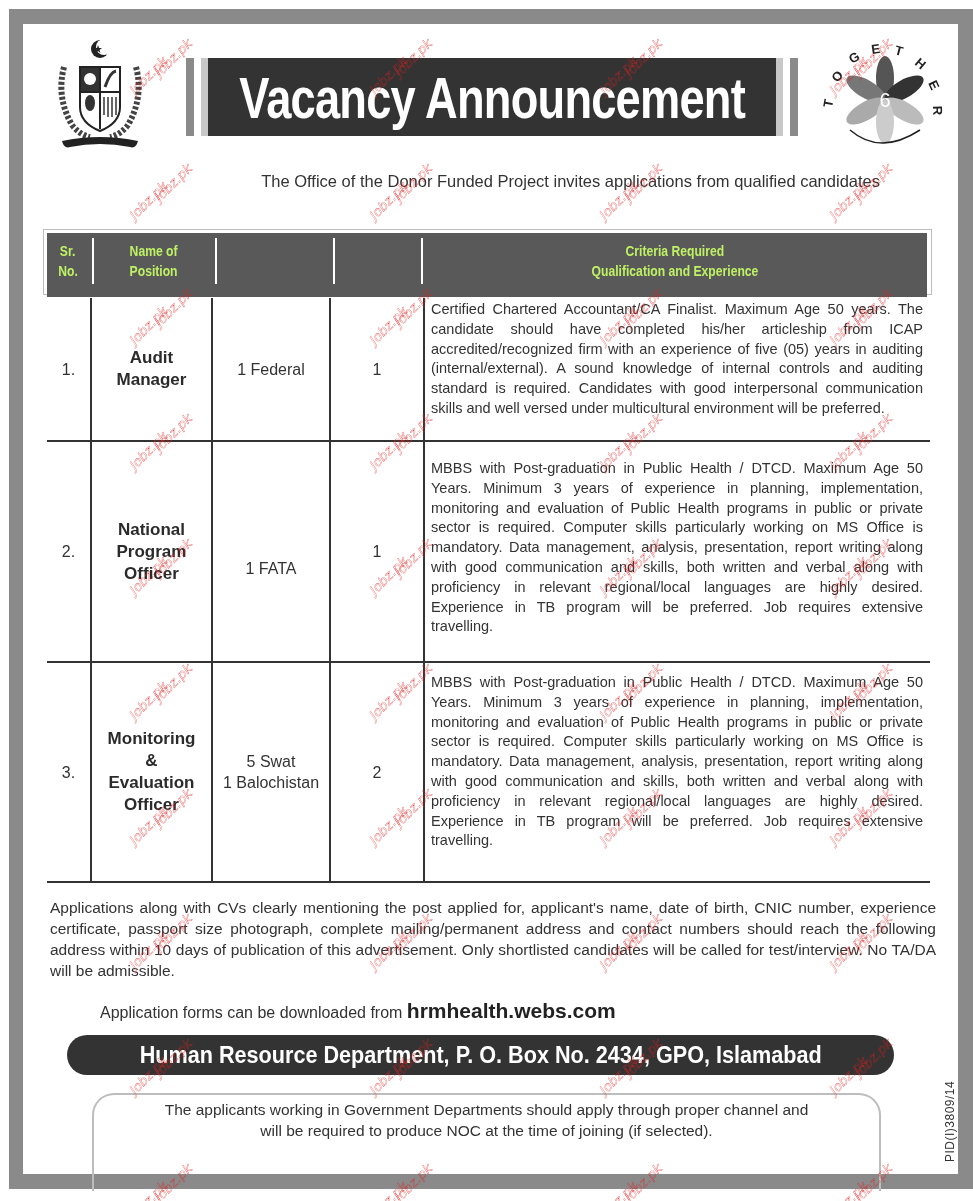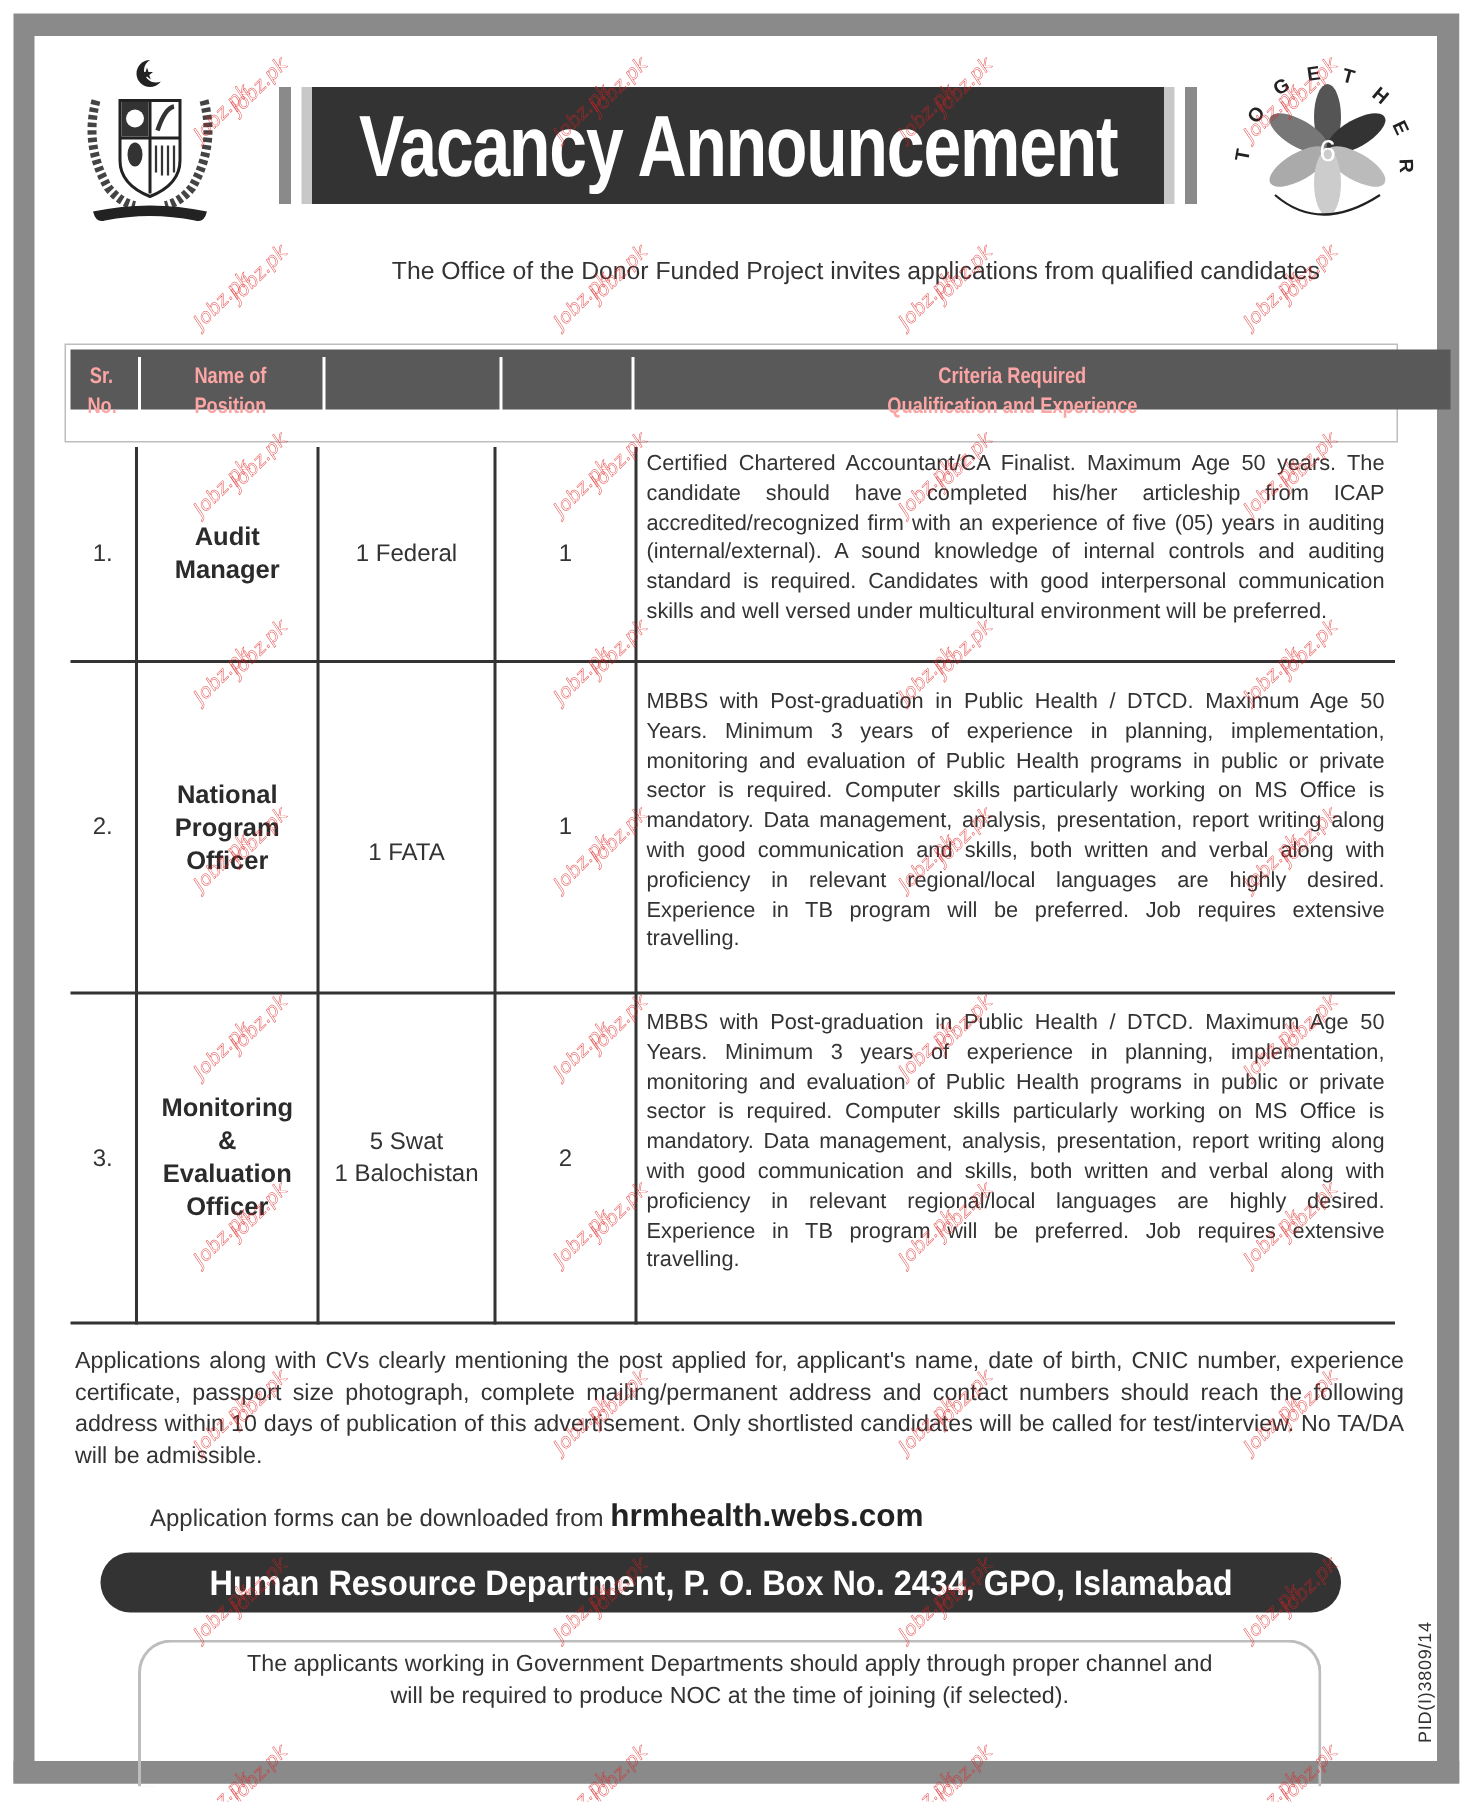--- a/index.html
+++ b/index.html
@@ -11,21 +11,21 @@
     .title-bar-left1 { position: absolute; left: 186px; top: 58px; width: 8px; height: 78px; background: #8a8a8a; }
     .title-bar-left2 { position: absolute; left: 201px; top: 58px; width: 7px; height: 78px; background: #c8c8c8; }
     .title-box { position: absolute; left: 208px; top: 58px; width: 568px; height: 78px; background: #333333; color: #ffffff; font-family: "Liberation Sans", sans-serif; font-weight: bold; font-size: 58px; letter-spacing: -1px; display: flex; align-items: center; justify-content: center; transform-origin: center; }
     .title-box span { display: inline-block; transform: scaleX(0.78); white-space: nowrap; }
     .title-bar-right1 { position: absolute; left: 776px; top: 58px; width: 7px; height: 78px; background: #c8c8c8; }
     .title-bar-right2 { position: absolute; left: 790px; top: 58px; width: 8px; height: 78px; background: #8a8a8a; }
     .together-logo { position: absolute; left: 820px; top: 38px; width: 125px; height: 125px; }
     .intro { position: absolute; left: 100px; top: 171px; width: 780px; text-align: right; font-size: 16.5px; line-height: 21px; color: #333; }
     
     .table-head-outer { position: absolute; left: 43px; top: 229px; width: 887px; height: 64px; border: 1px solid #bdbdbd; background: #fff; }
-    .table-head { position: absolute; left: 47px; top: 233px; width: 880px; height: 40px; background: #595959; color: #fca5a5; font-weight: bold; font-size: 15px; line-height: 20px; padding-left: 40px; }
+    .table-head { position: absolute; left: 47px; top: 233px; width: 880px; height: 64px; background: #595959; color: #bef264; font-weight: bold; font-size: 15px; line-height: 20px; }
     .th { position: absolute; top: 0; height: 56px; display: flex; align-items: center; justify-content: center; text-align: center; }
     .th span { display: inline-block; transform: scaleX(0.9); }
     .th-sep { position: absolute; top: 5px; width: 2px; height: 46px; background: #ffffff; }
     .row-line { position: absolute; left: 47px; width: 883px; height: 2px; background: #333; }
     .col-line { position: absolute; width: 2px; background: #333; }
     .cell { position: absolute; display: flex; align-items: center; justify-content: center; text-align: center; font-size: 16px; line-height: 21px; color: #333; }
     .cell.pos { font-weight: bold; font-size: 17px; line-height: 22px; color: #2b2b2b; }
     .criteria { position: absolute; left: 431px; width: 492px; font-size: 14.5px; line-height: 19.8px; text-align: justify; color: #333; }
     .criteria p { margin: 0; }
     

